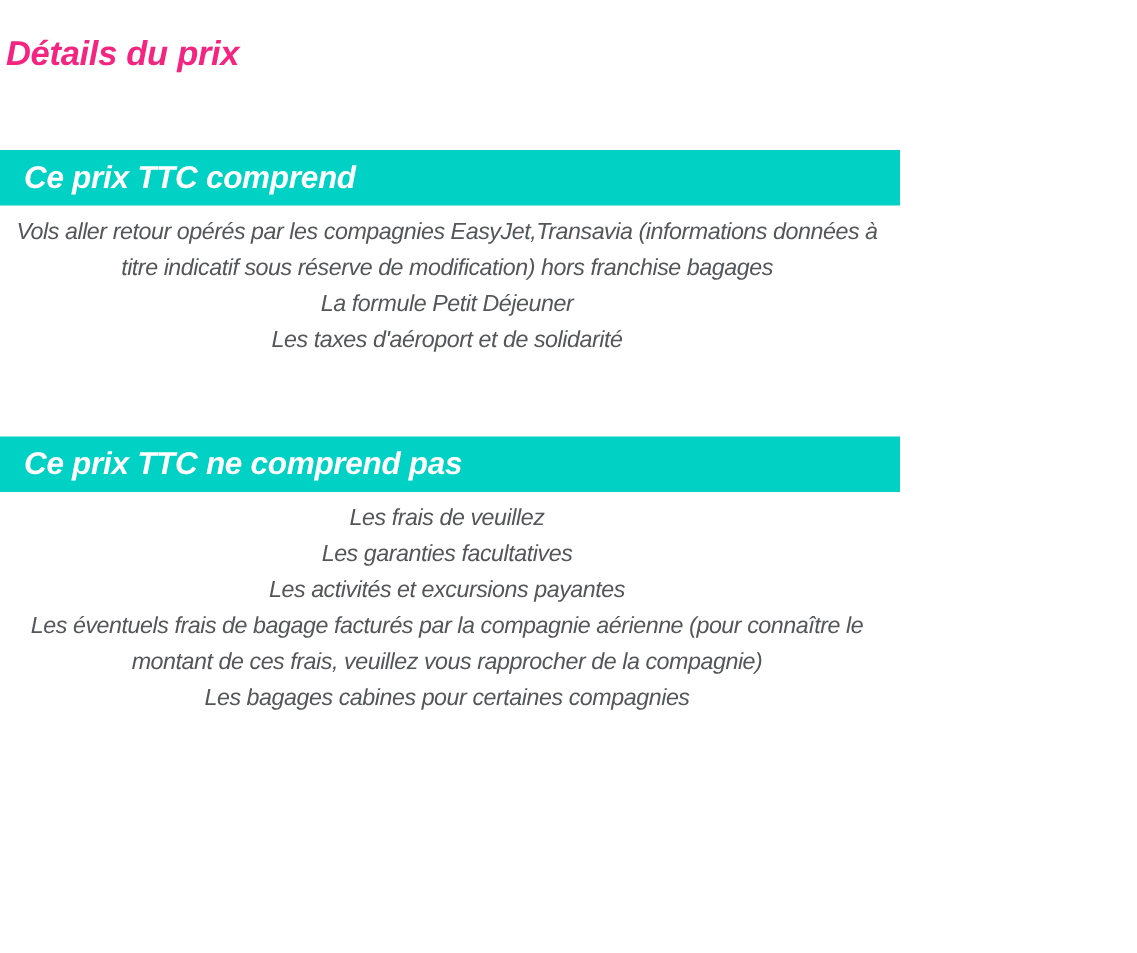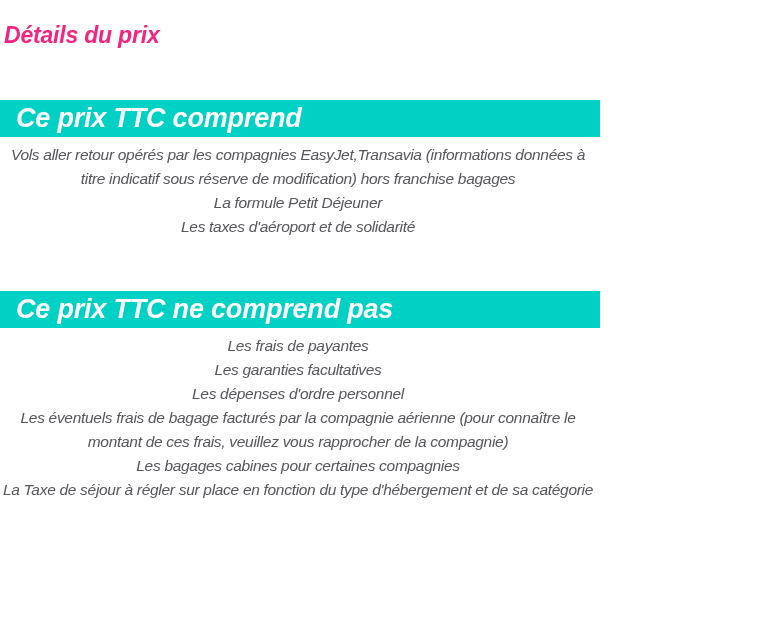--- a/index.html
+++ b/index.html
@@ -25,21 +25,21 @@
     font-style: italic;
     color: #F32580;
     letter-spacing: -0.2px;
   }
   .section-banner {
     margin-top: 52px;
     width: 100%;
     height: 37px;
     background: #00D1C5;
     color: #ffffff;
-    font-size: 27px;
+    font-size: 21px;
     font-weight: bold;
     font-style: italic;
     line-height: 37px;
     padding-left: 16px;
     box-sizing: border-box;
     letter-spacing: -0.2px;
   }
   .section-banner.second {
   }
   .item-list {
@@ -68,22 +68,21 @@
     <div class="item-list">
       <p>Vols aller retour opérés par les compagnies EasyJet,Transavia (informations données à titre indicatif sous réserve de modification) hors franchise bagages</p>
       <p>La formule Petit Déjeuner</p>
       <p>Les taxes d'aéroport et de solidarité</p>
     </div>
   </section>
 
   <section>
     <div class="section-banner second">Ce prix TTC ne comprend pas</div>
     <div class="item-list">
-      <p>Les frais de payantes</p>
+      <p>Les frais de veuillez</p>
       <p>Les garanties facultatives</p>
-      <p>Les dépenses d'ordre personnel</p>
+      <p>Les activités et excursions payantes</p>
       <p>Les éventuels frais de bagage facturés par la compagnie aérienne (pour connaître le montant de ces frais, veuillez vous rapprocher de la compagnie)</p>
       <p>Les bagages cabines pour certaines compagnies</p>
-      <p>La Taxe de séjour à régler sur place en fonction du type d'hébergement et de sa catégorie</p>
     </div>
   </section>
 
 </div>
 
 </body></html>

